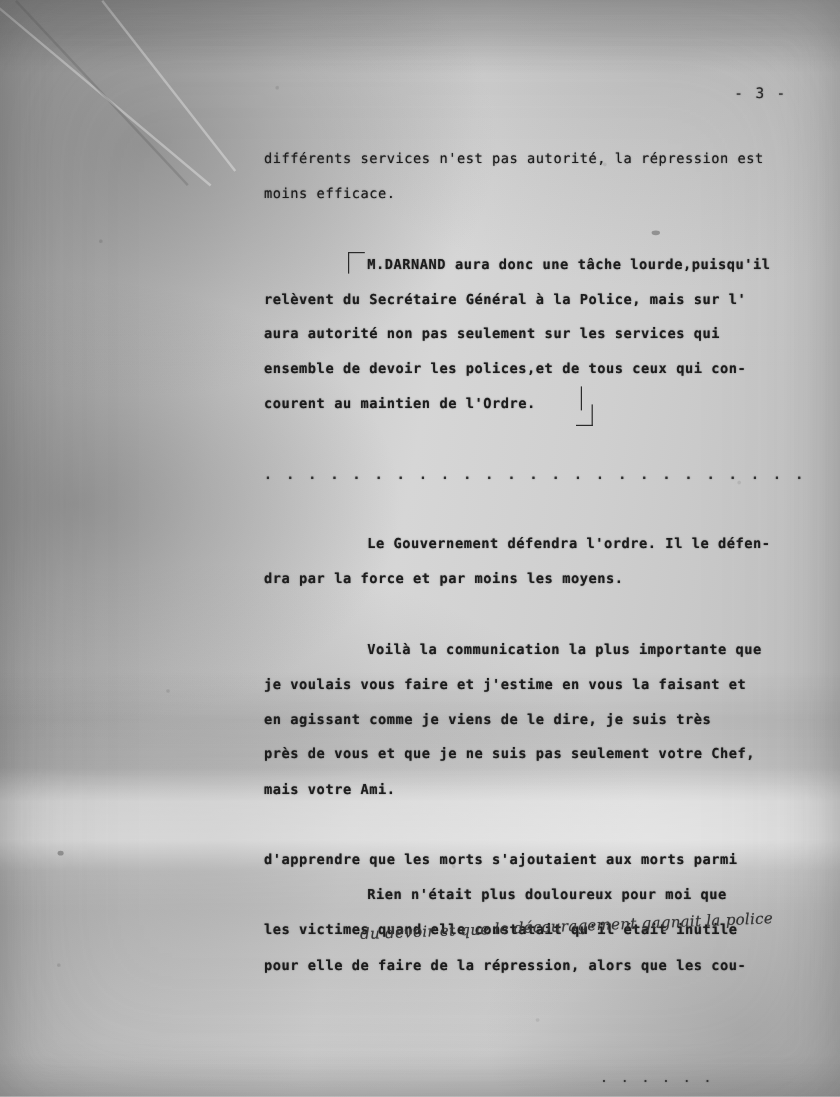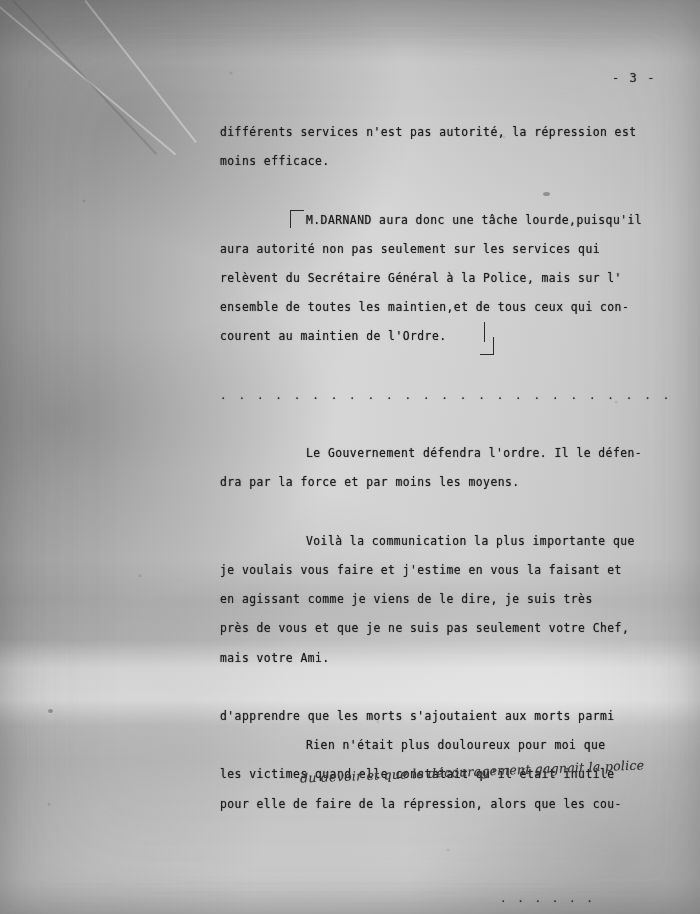--- a/index.html
+++ b/index.html
@@ -106,21 +106,21 @@
     font-size: 12px;
     letter-spacing: 1.6px;
     color: #2b2b2b;
   }
   .body-block {
     position: absolute;
     left: 220px;
     width: 460px;
   }
   .para { margin: 0 0 0 0; }
-  .para + .para { margin-top: 29.2px; }
+  .para + .para { margin-top: 29.2px; font-weight: bold; }
   .indent { display: inline-block; width: 86px; }
   .dotline {
     letter-spacing: 2.6px;
     font-size: 11px;
     color: #303030;
     white-space: nowrap;
     overflow: hidden;
   }
   .dots-end {
     position: absolute;
@@ -196,23 +196,23 @@
 
     <div class="body-block" style="top:118px;">
 
       <div class="para">
         <div>différents services n'est pas autorité, la répression est</div>
         <div>moins efficace.</div>
       </div>
 
       <div class="para">
         <div><span class="indent"></span><span>M.DARNAND aura donc une tâche lourde,puisqu'il</span></div>
+        <div>relèvent du Secrétaire Général à la Police, mais sur l'</div>
         <div>aura autorité non pas seulement sur les services qui</div>
-        <div>relèvent du Secrétaire Général à la Police, mais sur l'</div>
-        <div>ensemble de toutes les maintien,et de tous ceux qui con-</div>
+        <div>ensemble de devoir les polices,et de tous ceux qui con-</div>
         <div>courent au maintien de l'Ordre.</div>
       </div>
 
 
       <div class="para" style="margin-top:29.2px;">
         <div class="dotline">. . . . . . . . . . . . . . . . . . . . . . . . . . . . . . . . . . . . . . . . . . . . . .</div>
       </div>
 
       <div class="para">
         <div><span class="indent"></span><span>Le Gouvernement défendra l'ordre. Il le défen-</span></div>

